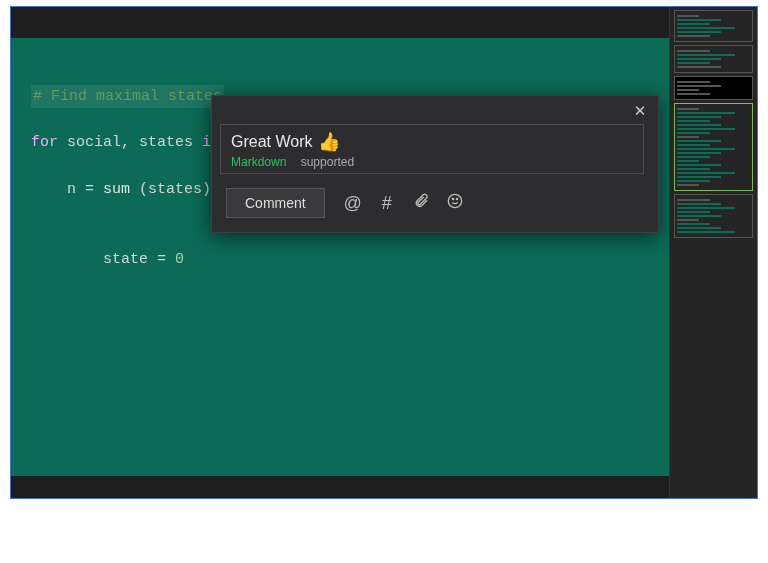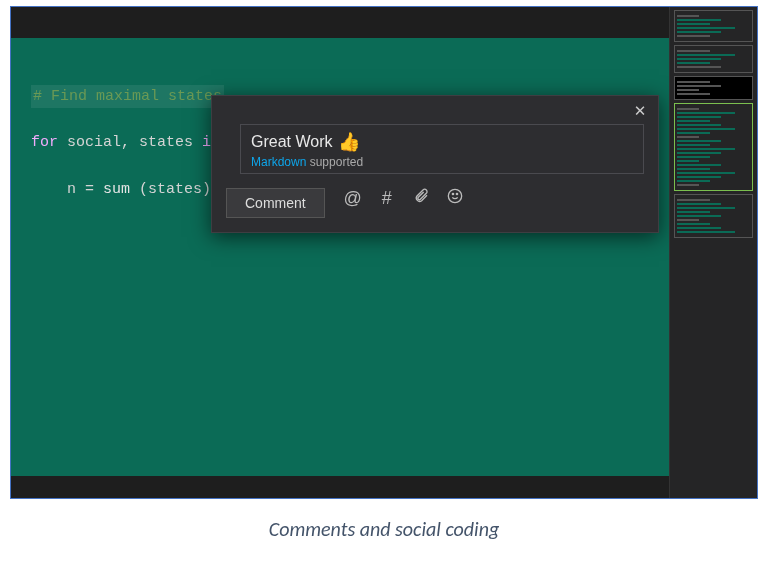--- a/index.html
+++ b/index.html
@@ -112,44 +112,45 @@
       right: 8px;
       top: 6px;
       color: #ccc;
       cursor: pointer;
       font-size: 15px;
       width: 20px;
       height: 20px;
       text-align: center;
     }
     .popup-input-box {
-      margin: 28px 14px 6px 28px;
+      margin: 28px 14px 6px 8px;
       border: 1px solid #4a4a4f;
       padding: 6px 10px 4px 10px;
       background: #2d2d30;
     }
     .popup-input-text {
       color: #e8e8e8;
       font-size: 16px;
       display: flex;
       align-items: center;
       gap: 6px;
     }
     .thumb-icon {
       display: inline-block;
       font-size: 18px;
     }
     .popup-hint {
       font-size: 12px;
       margin-top: 2px;
     }
-    .popup-hint .md-link { color: #0ea5e9; text-align: center; }
-    .popup-hint .md-sup { color: #aaa; }
+    .popup-hint .md-link { color: #22c55e; text-align: center; }
+    .popup-hint .md-sup { color: #aaa; padding-left: 11px; }
     .popup-actions {
       display: flex;
+      align-items: center;
       gap: 10px;
       padding: 8px 14px 14px 14px;
     }
     .popup-btn {
       background: #3a3a3d;
       border: 1px solid #555;
       color: #ddd;
       padding: 6px 18px;
       font-size: 14px;
       cursor: pointer;
@@ -175,20 +176,21 @@
   <div class="screenshot-frame">
 
     <div class="editor-area">
       <div class="highlight-region"></div>
       <div class="code-block">
         <div class="code-lines">
 <span class="code-line"><span class="c-comment selected-line"># Find maximal states</span></span>
 <span class="code-line"><span class="c-kw">for</span><span> social, states </span><span class="c-kw">in</span><span> </span><span class="c-fn">list</span><span> (address_states.items ()):</span></span>
 <span class="code-line"><span>    n = </span><span class="c-fn">sum</span><span> (states)</span></span>
 <span class="code-line"></span>
+<span class="code-line"><span>        state = </span><span class="c-num">0</span></span>
 <span class="code-line"></span>
 
 
 <span class="code-line"></span>
 
 <span class="code-line"></span>
 
 
 
 
@@ -282,14 +284,13 @@
           <div class="minimap-line small green"></div>
           <div class="minimap-line med green"></div>
           <div class="minimap-line tiny"></div>
           <div class="minimap-line small green"></div>
           <div class="minimap-line med green"></div>
           <div class="minimap-line long green"></div>
       </div>
     </div>
 
   </div>
-  <div class="caption">Comments and social coding</div>
 </div>
 
 </body></html>

